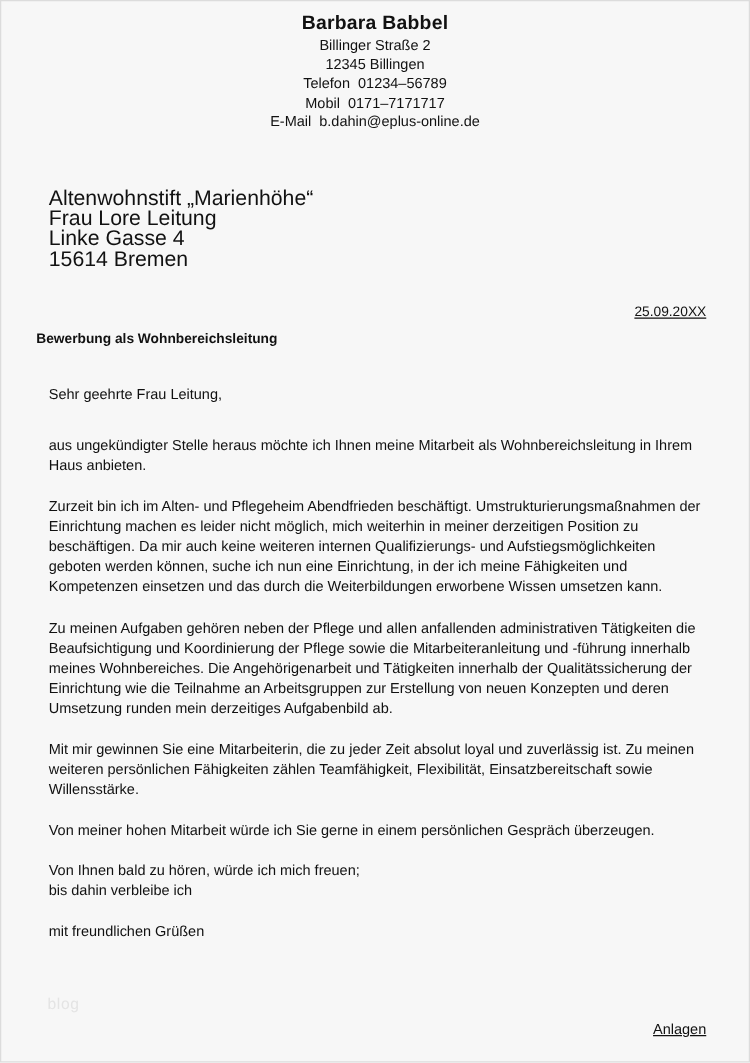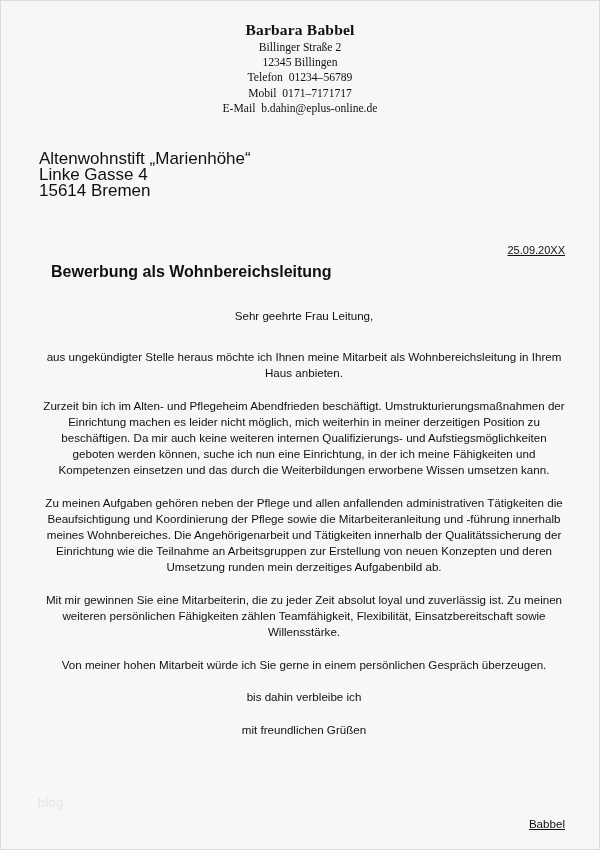--- a/index.html
+++ b/index.html
@@ -20,22 +20,21 @@
     height: 850px;
     background: #f7f7f7;
     border: 1px solid #dcdcdc;
     overflow: hidden;
     color: #111111;
   }
 
   
   .letterhead {
     text-align: center;
-    padding-top: 19px;
-    font-family: Liberation Serif, serif;
+    padding-top: 8px;
   }
   .sender-name {
     font-size: 15.5px;
     font-weight: bold;
     letter-spacing: .2px;
     line-height: 19px;
     margin-bottom: 1px;
   }
   .sender-line {
     font-size: 11.6px;
@@ -61,39 +60,38 @@
     right: 34px;
     top: 242px;
     font-size: 11px;
     line-height: 15px;
     text-decoration: underline;
   }
 
   
   .subject {
     position: absolute;
-    left: 50px;
+    left: 28px;
     top: 263px;
-    font-size: 16px;
+    font-size: 11px;
     font-weight: bold;
     line-height: 15px;
   }
 
   
   .body-block {
     position: absolute;
     left: 38px;
     top: 307px;
     width: 530px;
     font-size: 11.6px;
     line-height: 16.1px;
   }
   .body-block p {
     margin: 0 0 16.5px 0;
-    text-align: center;
   }
   .body-block p.tight {
     margin-bottom: 0;
   }
   .salutation {
     margin-bottom: 25px !important;
   }
   .closing-greeting {
     margin-top: 26px;
   }
@@ -128,36 +126,38 @@
     <div class="sender-name">Barbara Babbel</div>
     <div class="sender-line">Billinger Straße 2</div>
     <div class="sender-line">12345 Billingen</div>
     <div class="sender-line">Telefon  01234–56789</div>
     <div class="sender-line">Mobil  0171–7171717</div>
     <div class="sender-line">E-Mail  b.dahin@eplus-online.de</div>
   </div>
 
   <div class="recipient">
     <div>Altenwohnstift „Marienhöhe“</div>
+    <div>Frau Lore Leitung</div>
     <div>Linke Gasse 4</div>
     <div>15614 Bremen</div>
   </div>
 
   <div class="date-line">25.09.20XX</div>
 
   <div class="subject">Bewerbung als Wohnbereichsleitung</div>
 
   <div class="body-block">
     <p class="salutation">Sehr geehrte Frau Leitung,</p>
     <p>aus ungekündigter Stelle heraus möchte ich Ihnen meine Mitarbeit als Wohnbereichsleitung in Ihrem Haus anbieten.</p>
     <p>Zurzeit bin ich im Alten- und Pflegeheim Abendfrieden beschäftigt. Umstrukturierungsmaßnahmen der Einrichtung machen es leider nicht möglich, mich weiterhin in meiner derzeitigen Position zu beschäftigen. Da mir auch keine weiteren internen Qualifizierungs- und Aufstiegsmöglichkeiten geboten werden können, suche ich nun eine Einrichtung, in der ich meine Fähigkeiten und Kompetenzen einsetzen und das durch die Weiterbildungen erworbene Wissen umsetzen kann.</p>
     <p>Zu meinen Aufgaben gehören neben der Pflege und allen anfallenden administrativen Tätigkeiten die Beaufsichtigung und Koordinierung der Pflege sowie die Mitarbeiteranleitung und -führung innerhalb meines Wohnbereiches. Die Angehörigenarbeit und Tätigkeiten innerhalb der Qualitätssicherung der Einrichtung wie die Teilnahme an Arbeitsgruppen zur Erstellung von neuen Konzepten und deren Umsetzung runden mein derzeitiges Aufgabenbild ab.</p>
     <p>Mit mir gewinnen Sie eine Mitarbeiterin, die zu jeder Zeit absolut loyal und zuverlässig ist. Zu meinen weiteren persönlichen Fähigkeiten zählen Teamfähigkeit, Flexibilität, Einsatzbereitschaft sowie Willensstärke.</p>
     <p>Von meiner hohen Mitarbeit würde ich Sie gerne in einem persönlichen Gespräch überzeugen.</p>
+    <p class="tight">Von Ihnen bald zu hören, würde ich mich freuen;</p>
     <p>bis dahin verbleibe ich</p>
     <p class="closing-greeting tight">mit freundlichen Grüßen</p>
   </div>
 
   <div class="watermark">blog</div>
 
-  <div class="attachments">Babbel</div>
+  <div class="attachments">Anlagen</div>
 
 </div>
 
 </body></html>

